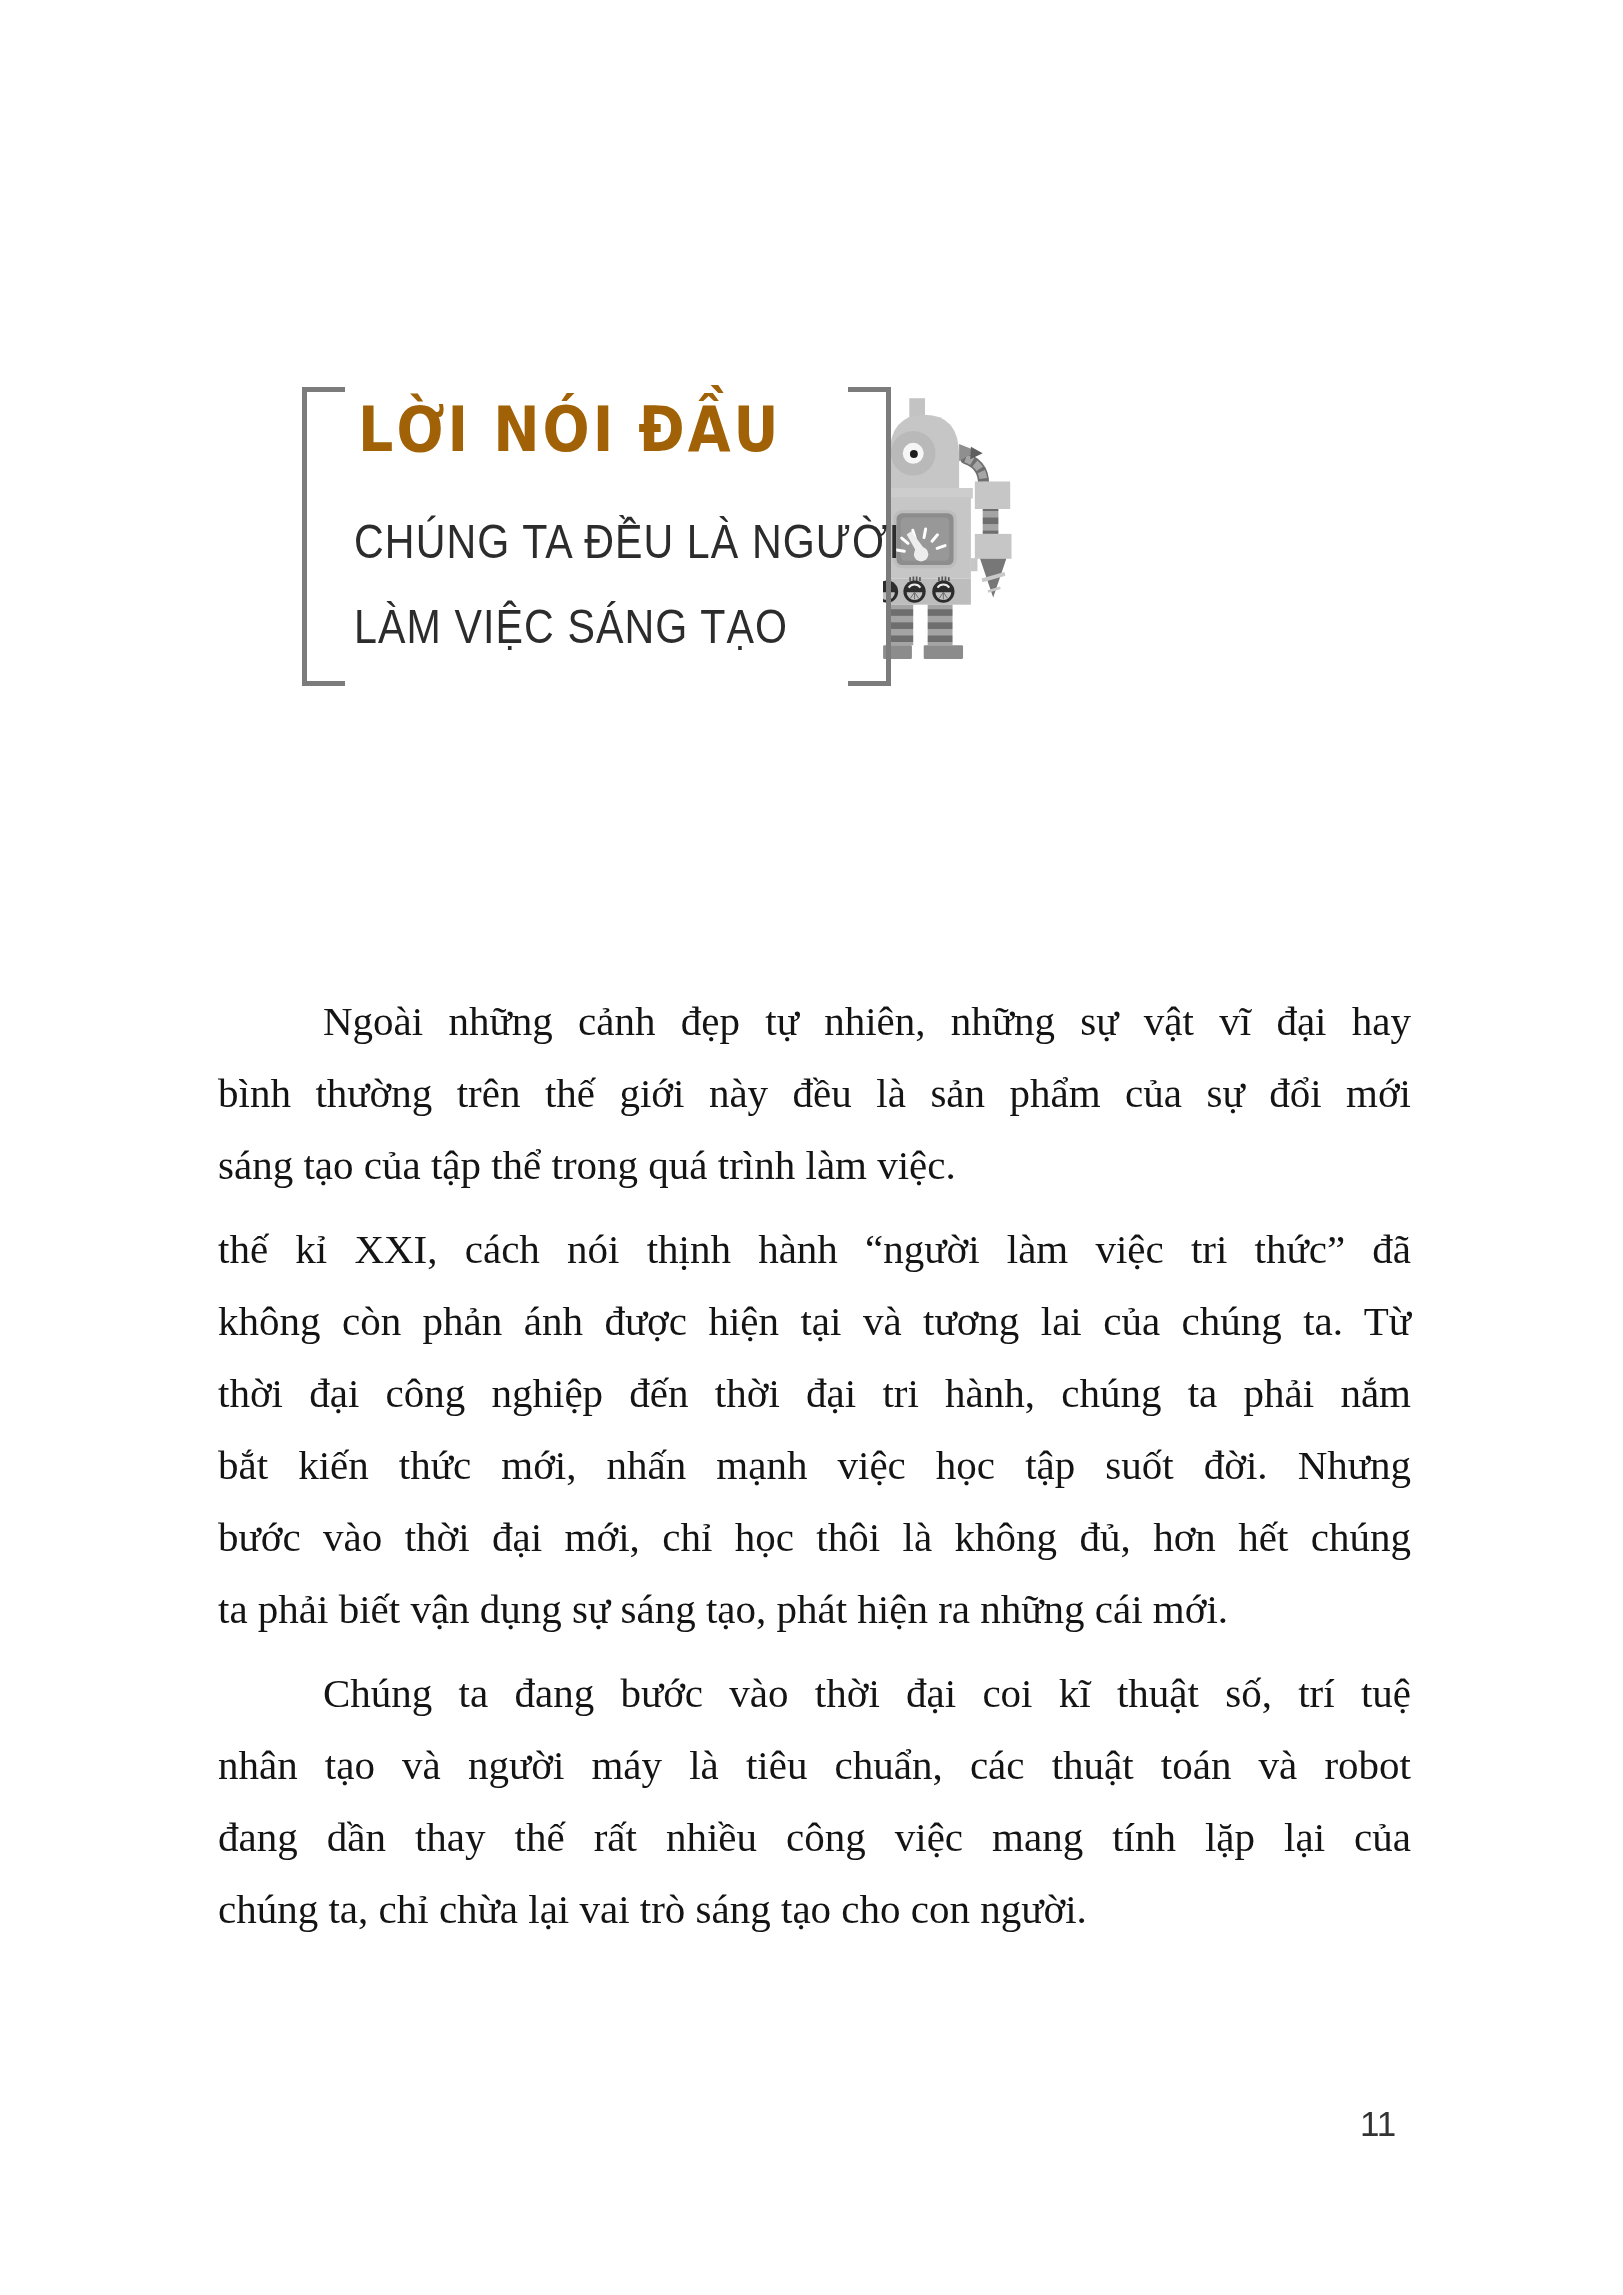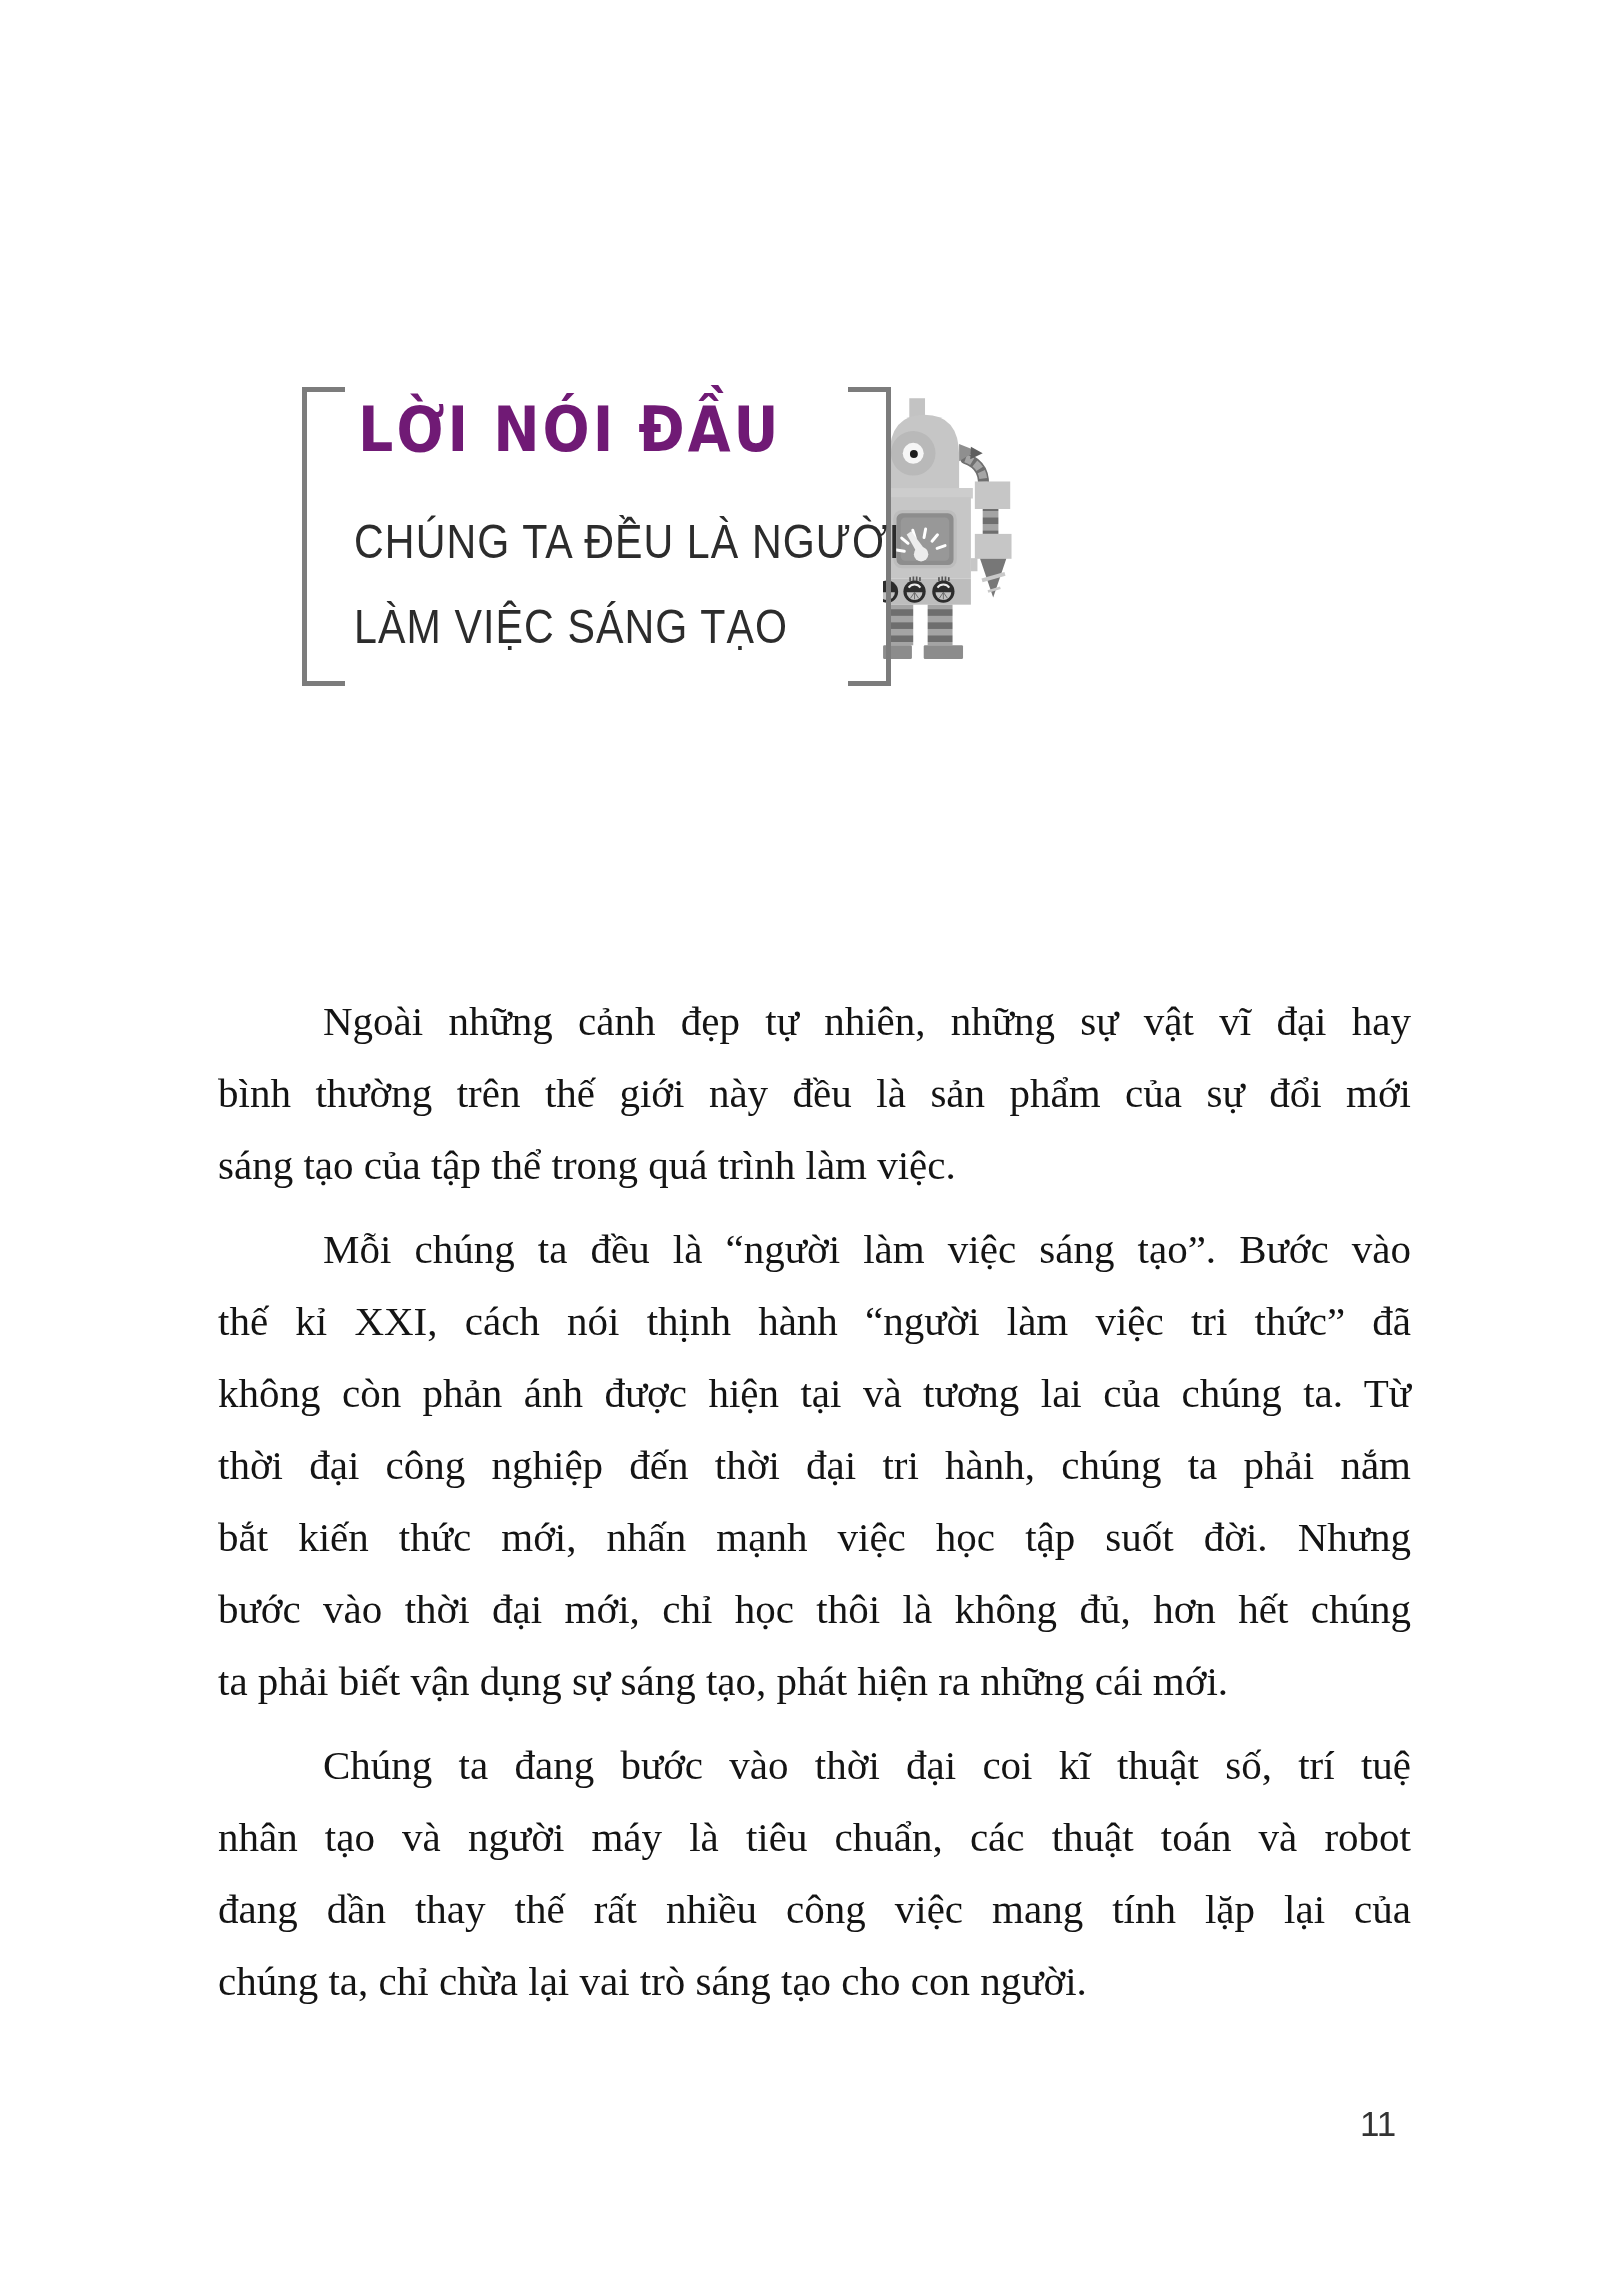--- a/index.html
+++ b/index.html
@@ -23,21 +23,21 @@
   #bracket-right { left: 848px; border-right-width: 5.9px; border-top-width: 5.9px; border-bottom-width: 5.9px; }
 
   .page-title {
     position: absolute;
     left: 358px; top: 398px;
     font-family: "DejaVu Sans", sans-serif;
     font-weight: bold;
     font-size: 63px;
     line-height: 1;
     letter-spacing: 3.3px;
-    color: #701a75;
+    color: #a16207;
     z-index: 4;
     white-space: nowrap;
   }
   .page-title .squeeze { display: inline-block; transform: scaleX(0.88); transform-origin: left center; }
 
   .page-subtitle {
     position: absolute;
     left: 354px;
     font-family: "Liberation Sans", sans-serif;
     font-weight: 400;
@@ -188,21 +188,20 @@
   <rect x="62" y="385" width="60" height="21" rx="2" fill="#8c8c8c"></rect>
 </svg>
 
 <div class="body-text">
   <div class="paragraph">
     <div class="line first">Ngoài những cảnh đẹp tự nhiên, những sự vật vĩ đại hay</div>
     <div class="line">bình thường trên thế giới này đều là sản phẩm của sự đổi mới</div>
     <div class="line plast">sáng tạo của tập thể trong quá trình làm việc.</div>
   </div>
   <div class="paragraph">
-    <div class="line first">Mỗi chúng ta đều là “người làm việc sáng tạo”. Bước vào</div>
     <div class="line">thế kỉ XXI, cách nói thịnh hành “người làm việc tri thức” đã</div>
     <div class="line">không còn phản ánh được hiện tại và tương lai của chúng ta. Từ</div>
     <div class="line">thời đại công nghiệp đến thời đại tri hành, chúng ta phải nắm</div>
     <div class="line">bắt kiến thức mới, nhấn mạnh việc học tập suốt đời. Nhưng</div>
     <div class="line">bước vào thời đại mới, chỉ học thôi là không đủ, hơn hết chúng</div>
     <div class="line plast">ta phải biết vận dụng sự sáng tạo, phát hiện ra những cái mới.</div>
   </div>
   <div class="paragraph">
     <div class="line first">Chúng ta đang bước vào thời đại coi kĩ thuật số, trí tuệ</div>
     <div class="line">nhân tạo và người máy là tiêu chuẩn, các thuật toán và robot</div>

